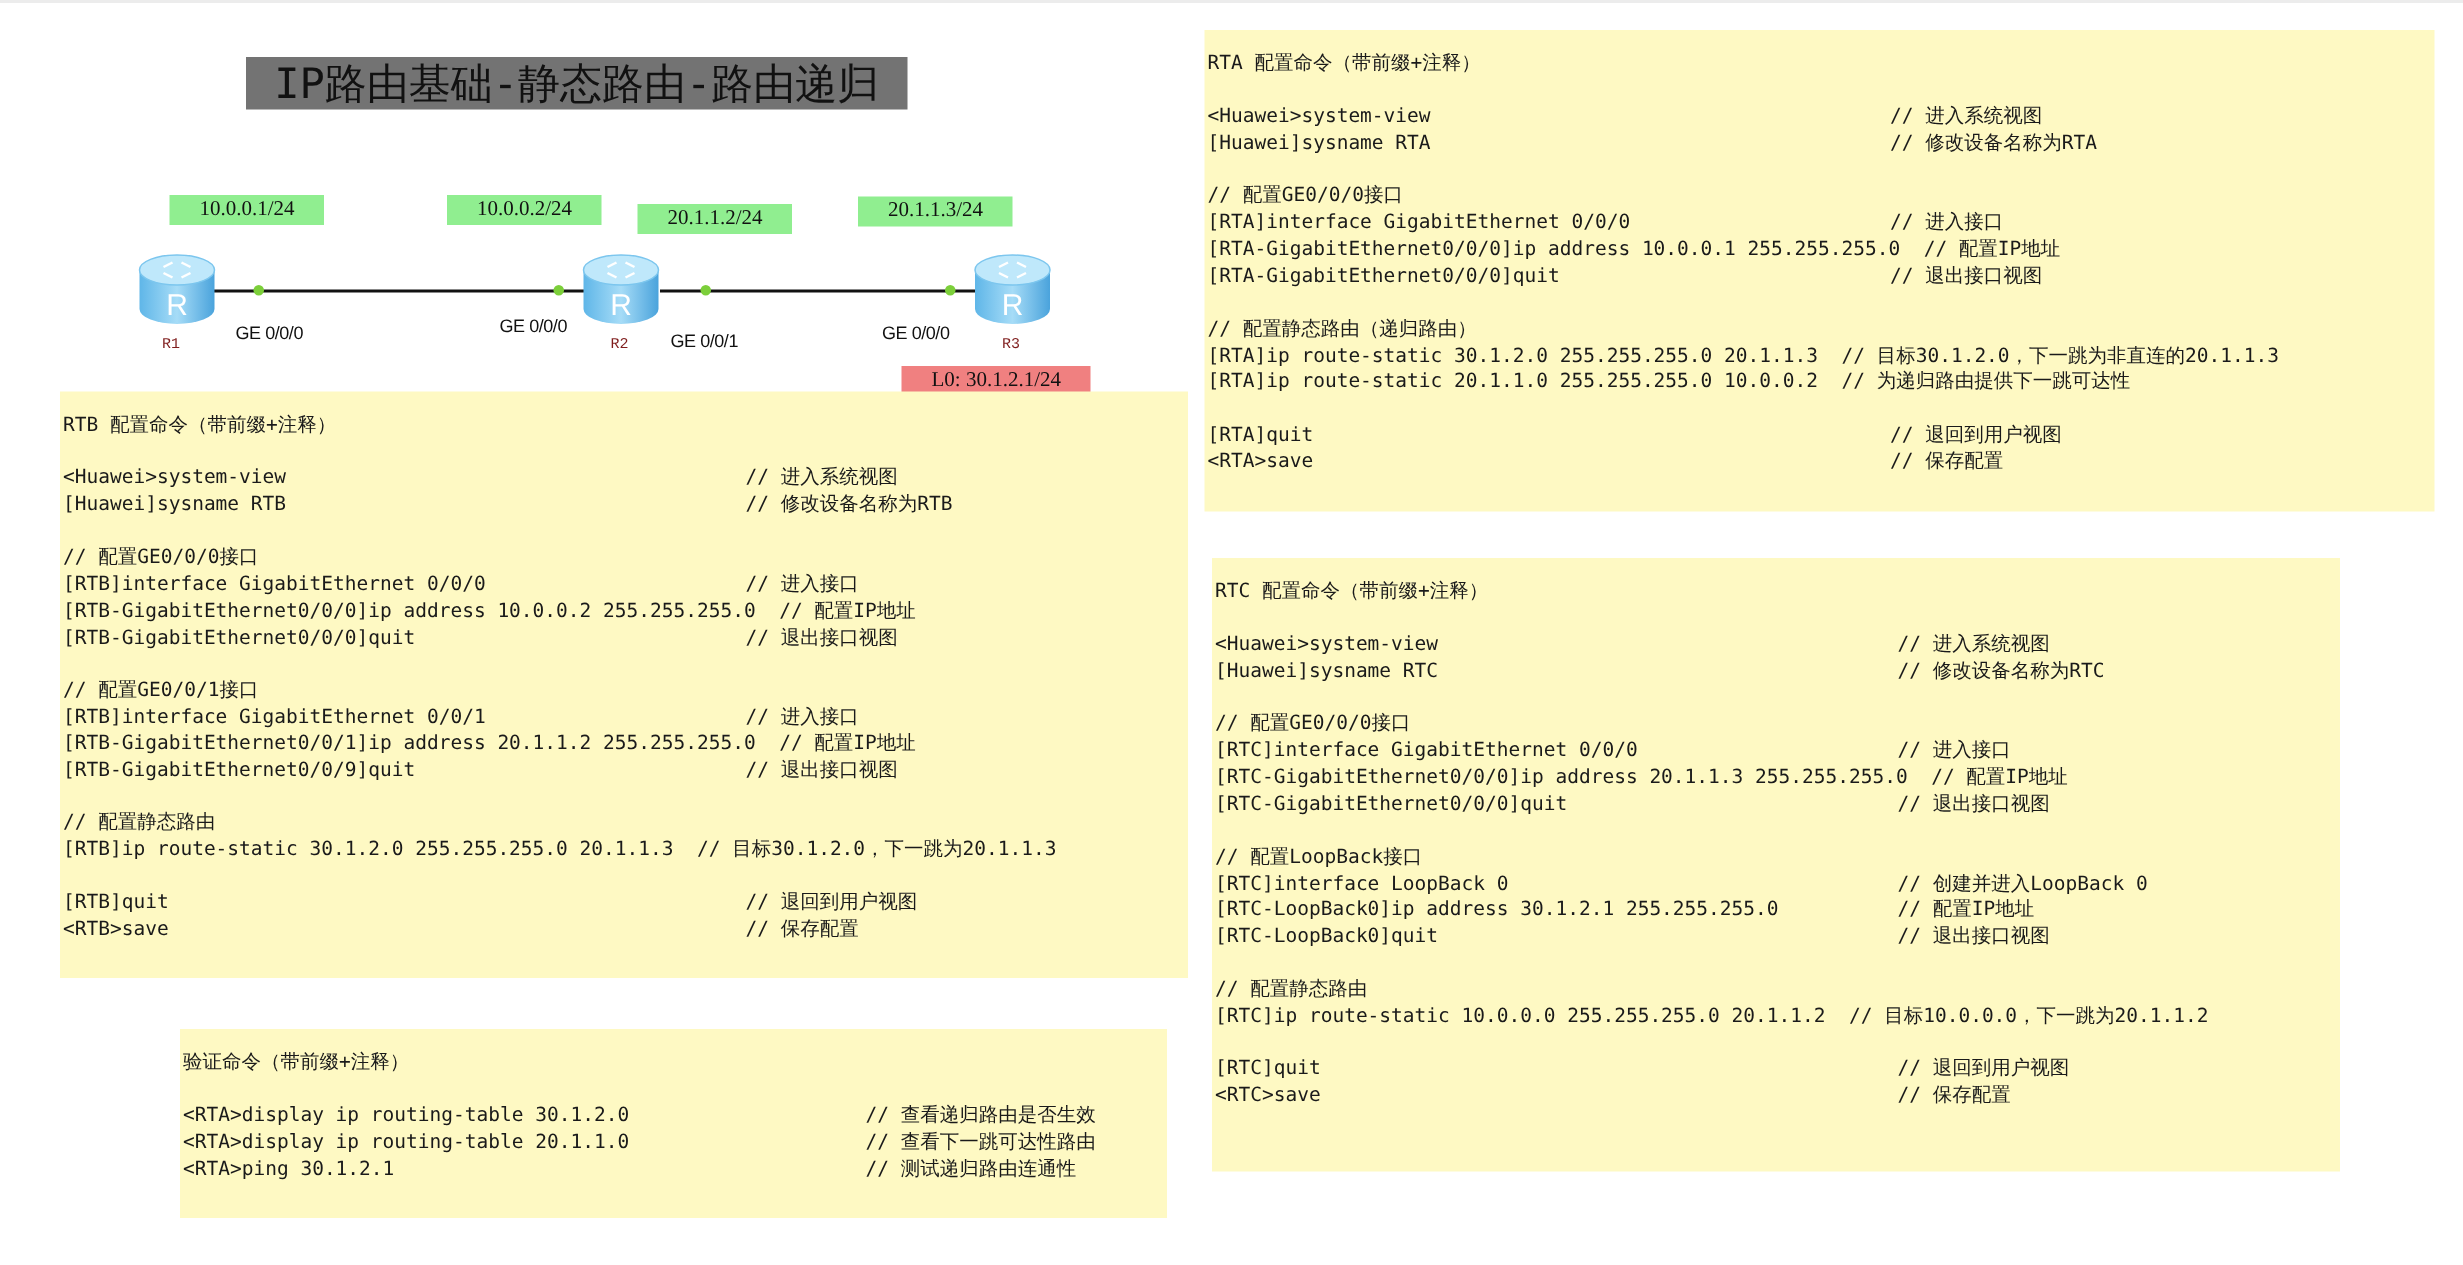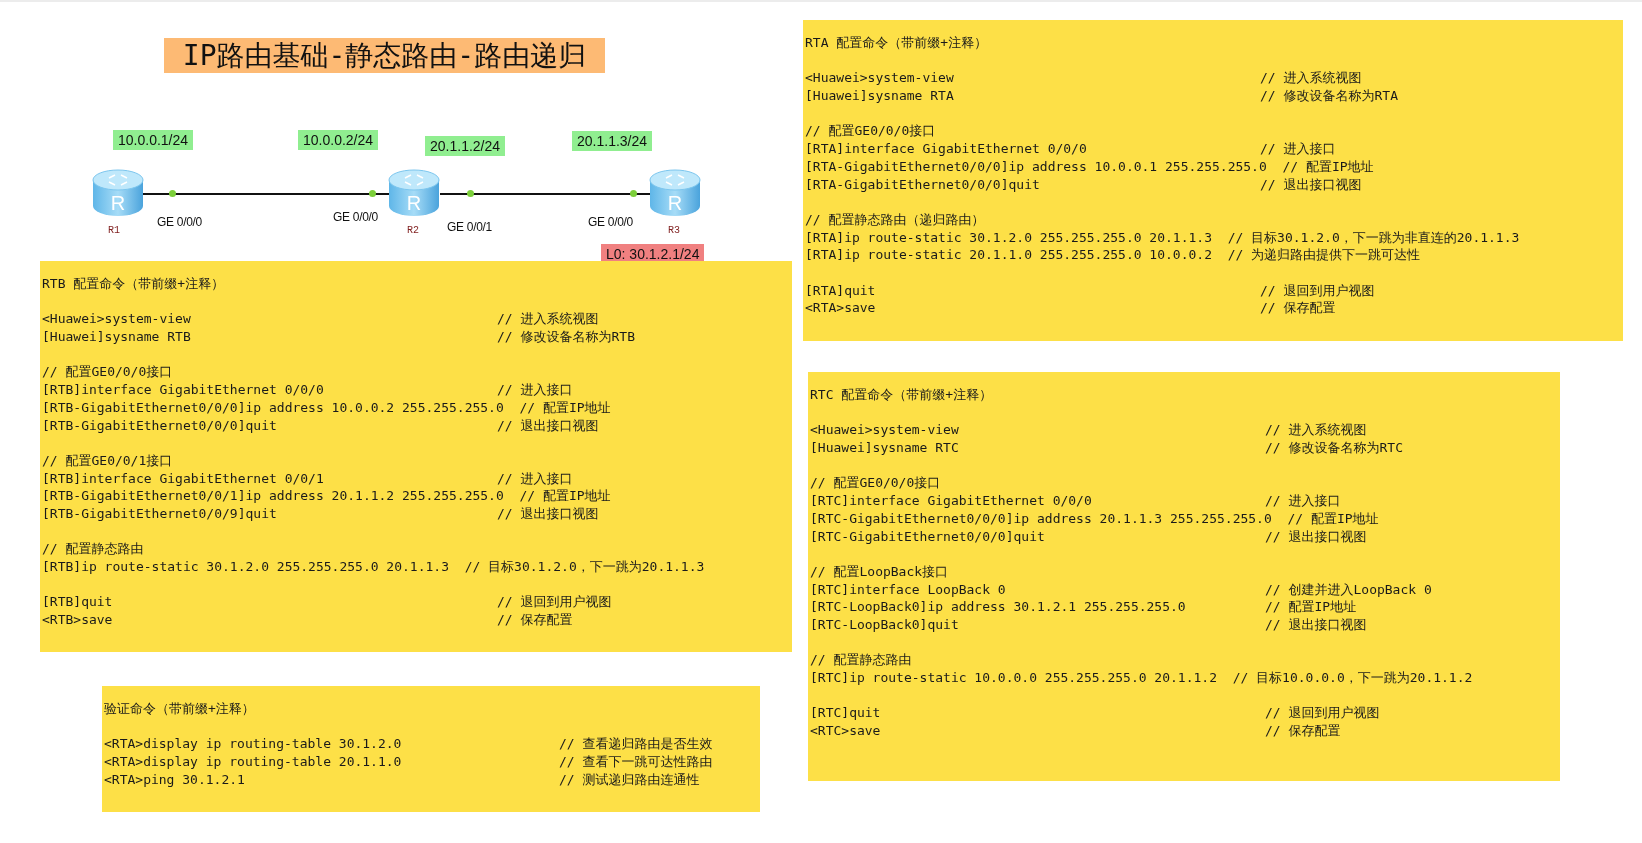--- a/index.html
+++ b/index.html
@@ -5,42 +5,42 @@
   html, body { margin: 0; padding: 0; }
   body {
     width: 1642px; height: 843px; position: relative; overflow: hidden;
     background: #ffffff;
     font-family: "DejaVu Sans Mono", "Liberation Mono", monospace;
     color: #1a1a1a;
   }
   .topline { position: absolute; left: 0; top: 0; width: 1642px; height: 2px; background: #ececec; }
   .title {
     position: absolute; left: 164px; top: 38px; width: 441px; height: 35px;
-    background: #fdba74; font-size: 28px; line-height: 35px; text-align: center;
+    background: #737373; font-size: 28px; line-height: 35px; text-align: center;
     font-family: "DejaVu Sans Mono", monospace; color: #111;
     letter-spacing: 0px; white-space: nowrap;
   }
   .iplabel {
-    position: absolute; height: 20px; line-height: 20px; padding: 0 5px;
+    position: absolute; height: 20px; line-height: 20px; padding: 0 20px;
     background: #90ee90; font-size: 14px; color: #111; white-space: nowrap;
-    font-family: Liberation Sans, sans-serif;
+    font-family: Liberation Serif, serif;
   }
   .lolabel { background: #f08080; }
   .link { position: absolute; height: 2px; background: #111; }
   .dot { position: absolute; width: 7px; height: 7px; border-radius: 50%; background: #7ccf3a; }
   .router { position: absolute; width: 54px; height: 50px; }
   .rname {
     position: absolute; font-family: Liberation Mono, monospace; font-size: 10px; color: #7f1d1d;
   }
   .port {
     position: absolute; font-family: Liberation Sans, sans-serif; font-size: 12px; color: #111;
     white-space: nowrap; letter-spacing: -0.3px; text-align: right;
   }
   .box {
-    position: absolute; background: #fde047; box-sizing: border-box;
+    position: absolute; background: #fef9c3; box-sizing: border-box;
     font-size: 13px; line-height: 17.7px; color: #1a1a1a;
   }
   .box .line { position: relative; height: 17.7px; white-space: pre; }
   .box .cmd { position: absolute; left: 0; top: 0; white-space: pre; }
   .box .cmt { position: absolute; top: 0; white-space: pre; }
   .box .heading { white-space: pre; }
   .gap { height: 17.7px; }
 </style>
 </head>
 <body>
@@ -165,21 +165,21 @@
       <div class="line"><span class="cmd">[RTC-LoopBack0]quit</span><span class="cmt" style="left: 455px;">// 退出接口视图</span></div>
       <div class="gap"></div>
       <div class="line"><span class="cmd">// 配置静态路由</span></div>
       <div class="line"><span class="cmd">[RTC]ip route-static 10.0.0.0 255.255.255.0 20.1.1.2  // 目标10.0.0.0，下一跳为20.1.1.2</span></div>
       <div class="gap"></div>
       <div class="line"><span class="cmd">[RTC]quit</span><span class="cmt" style="left: 455px;">// 退回到用户视图</span></div>
       <div class="line"><span class="cmd">&lt;RTC&gt;save</span><span class="cmt" style="left: 455px;">// 保存配置</span></div>
     </div>
 </div>
 
-<div class="box" id="box-verify" style="left:102px;top:686px;width:658px;height:126px;padding:14px 2px 0 2px;">
+<div class="box" id="box-verify" style="left:120px;top:686px;width:658px;height:126px;padding:14px 2px 0 2px;">
   <div class="heading">验证命令（带前缀+注释）</div>
   <div class="gap"></div>
   <div class="lines">
       <div class="line"><span class="cmd">&lt;RTA&gt;display ip routing-table 30.1.2.0</span><span class="cmt" style="left: 455px;">// 查看递归路由是否生效</span></div>
       <div class="line"><span class="cmd">&lt;RTA&gt;display ip routing-table 20.1.1.0</span><span class="cmt" style="left: 455px;">// 查看下一跳可达性路由</span></div>
       <div class="line"><span class="cmd">&lt;RTA&gt;ping 30.1.2.1</span><span class="cmt" style="left: 455px;">// 测试递归路由连通性</span></div>
     </div>
 </div>
 
 </body></html>

